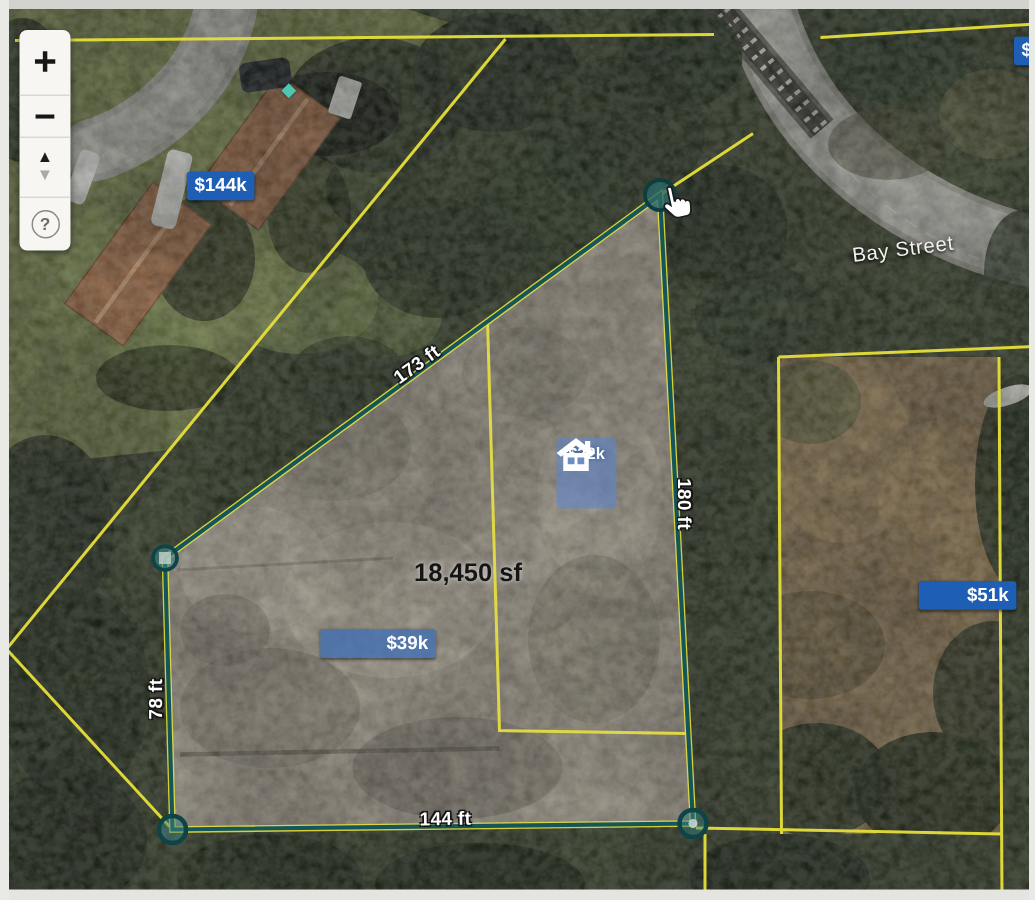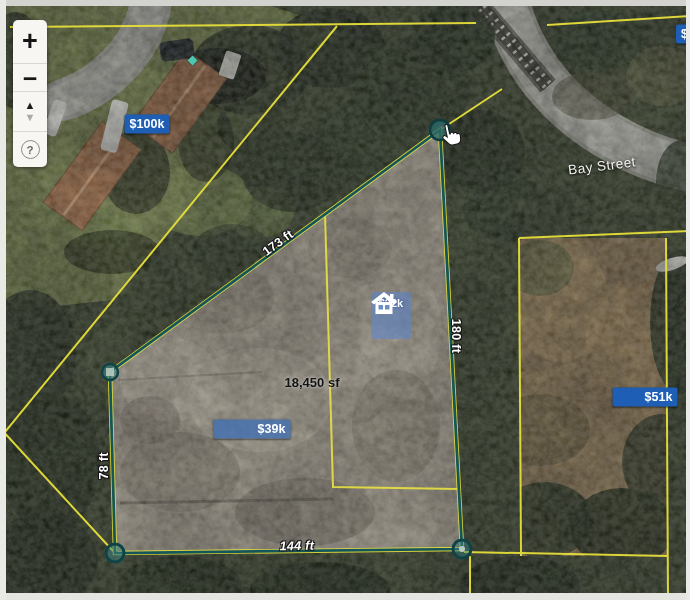--- a/index.html
+++ b/index.html
@@ -37,21 +37,21 @@
     padding:1px 5px 2px;border-radius:2px;white-space:nowrap;
     box-shadow:0 1px 2px rgba(0,0,0,.45);transform:translate(-50%,-50%);cursor:pointer;
   }
   .badge.translucent{background:rgba(64,112,180,.78);}
   .badge.partial{transform:translate(0,-50%);}
   .dim{
     color:#fff;font-size:12.5px;font-weight:700;letter-spacing:.3px;white-space:nowrap;
     text-shadow:-1px -1px 0 #161616,1px -1px 0 #161616,-1px 1px 0 #161616,1px 1px 0 #161616,0 0 3px rgba(0,0,0,.6);
   }
   .area-label{
-    color:#151515;font-size:13px;font-weight:700;white-space:nowrap;
+    color:#151515;font-size:17px;font-weight:700;white-space:nowrap;
     text-shadow:0 0 3px rgba(255,255,255,.55),0 0 6px rgba(255,255,255,.3);
     transform:translate(-50%,-50%);
   }
   .street-label{
     color:#f3f3ee;font-size:13.5px;font-weight:500;letter-spacing:.5px;white-space:nowrap;
     text-shadow:0 1px 2px rgba(0,0,0,.85),0 0 4px rgba(0,0,0,.4);
     transform:translate(-50%,-50%) rotate(-7deg);
   }
   
   .house-marker{
@@ -232,41 +232,41 @@
       <path d="M9.5,0.5 c1,0 1.8,0.8 1.8,1.8 v8.6 l0.5,0.1 c0.2,-1 1.1,-1.6 2,-1.5 c0.9,0.1 1.5,0.7 1.7,1.6
                c0.6,-0.6 1.4,-0.8 2.2,-0.5 c0.8,0.3 1.2,0.9 1.3,1.8 c0.6,-0.3 1.3,-0.3 1.9,0.1
                c0.8,0.5 1.1,1.2 1.1,2.2 c0,0 -0.3,3.5 -0.8,5.2 c-0.5,1.7 -1.6,3.1 -3.6,3.1 h-5.6
                c-1.4,0 -2.7,-0.8 -3.6,-2 l-4.6,-6.3 c-0.6,-0.8 -0.5,-1.9 0.2,-2.6 c0.8,-0.8 2,-0.8 2.8,0
                l1.3,1.4 V2.3 C7.7,1.3 8.5,0.5 9.5,0.5 z" fill="#ffffff" stroke="#1b1b1b" stroke-width="1.2"></path>
     </g>
   </svg>
 
   <div class="abs marker-dot"></div>
 
-  <div class="abs badge" style="left:147px;top:124px;">$100k</div>
+  <div class="abs badge" style="left:147px;top:124px;">$144k</div>
   <div class="abs badge translucent" style="left:252px;top:429px;padding-left:44px;">$39k</div>
   <div class="abs badge" style="left:645px;top:397px;padding-left:32px;">$51k</div>
   <div class="abs badge partial" style="left:676px;top:34px;">$</div>
 
   <div class="abs house-marker">
     <svg width="26" height="22" viewBox="0 0 26 22">
       <rect x="19" y="2" width="3.5" height="6" fill="#ffffff"></rect>
       <polygon points="13,0 26,10 23,12.5 13,5 3,12.5 0,10" fill="#ffffff"></polygon>
       <rect x="4.5" y="10" width="17" height="12" fill="#ffffff"></rect>
       <rect x="7.5" y="13" width="4.5" height="4.5" fill="#6d8ec2"></rect>
       <rect x="14" y="13" width="4.5" height="4.5" fill="#6d8ec2"></rect>
     </svg>
     <span class="price">$22k</span>
   </div>
 
   <div class="abs area-label" style="left:312px;top:382px;">18,450 sf</div>
 
   <div class="abs dim" style="left:278px;top:243px;transform:translate(-50%,-50%) rotate(-36deg);">173 ft</div>
   <div class="abs dim" style="left:456px;top:336px;transform:translate(-50%,-50%) rotate(90deg);">180 ft</div>
-  <div class="abs dim" style="left:297px;top:546px;transform:translate(-50%,-50%) rotate(-1deg);font-style:italic;">144 ft</div>
+  <div class="abs dim" style="left:297px;top:546px;transform:translate(-50%,-50%) rotate(-1deg);">144 ft</div>
   <div class="abs dim" style="left:104px;top:466px;transform:translate(-50%,-50%) rotate(-90deg);">78 ft</div>
 
   <div class="abs street-label" style="left:602px;top:166px;">Bay Street</div>
 
   <div class="zoom-panel">
     <div class="zbtn plus">
       <span>+</span>
     </div>
     <div class="zbtn minus">
       <span>−</span>

